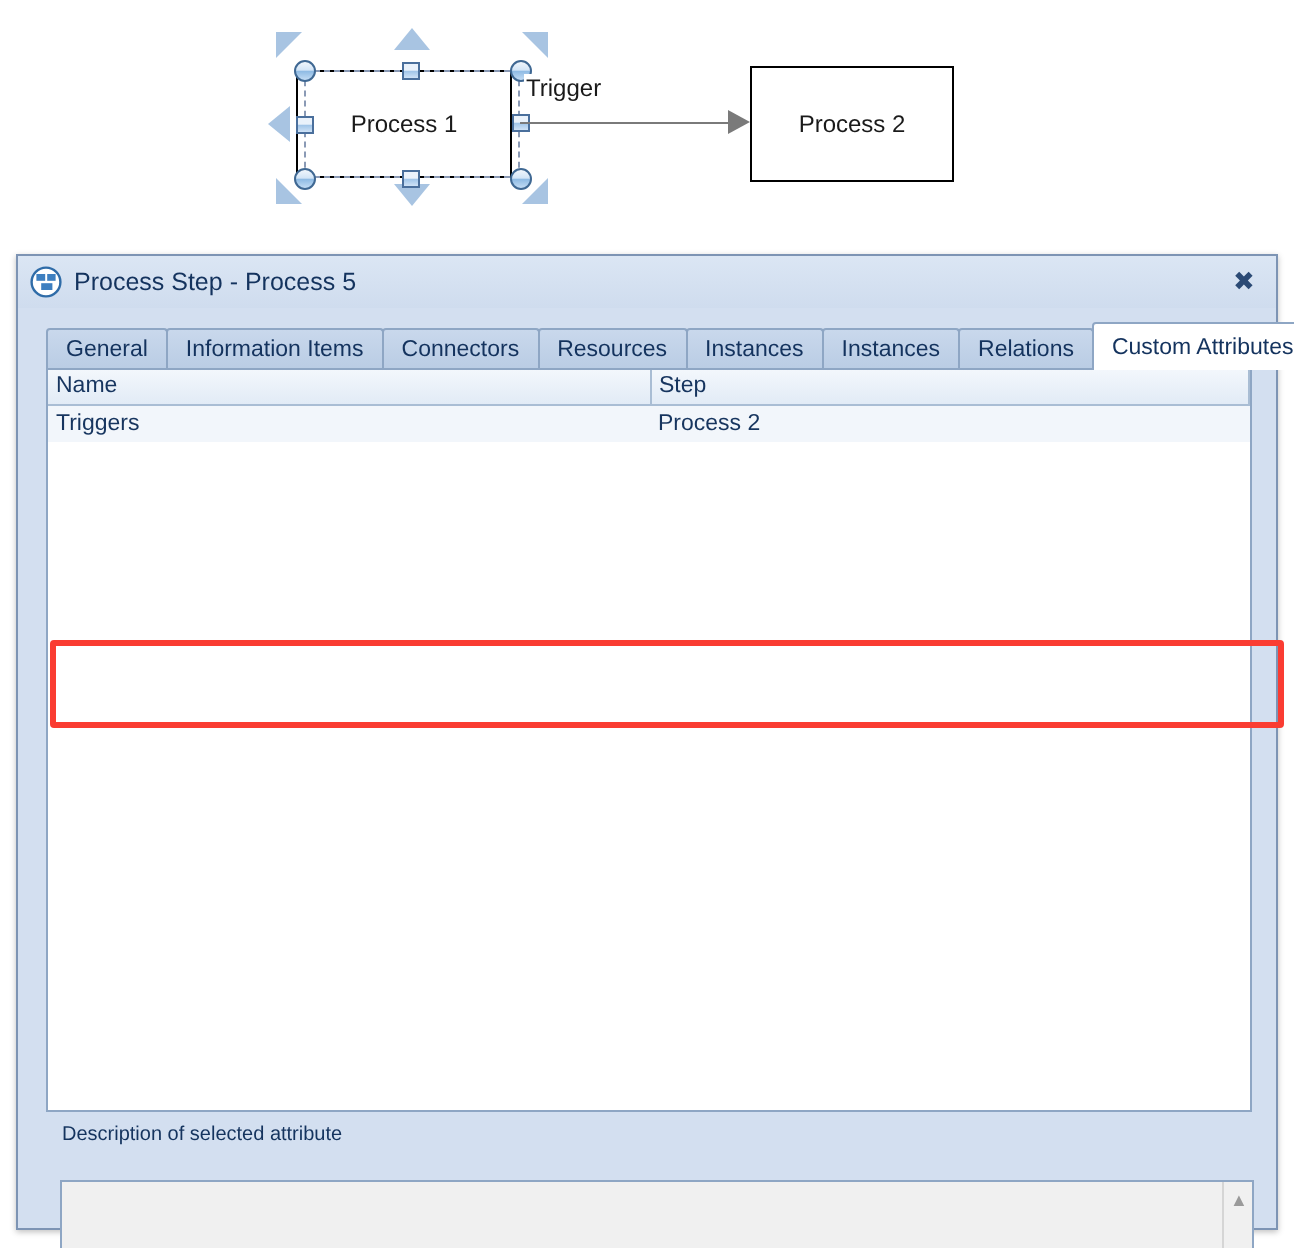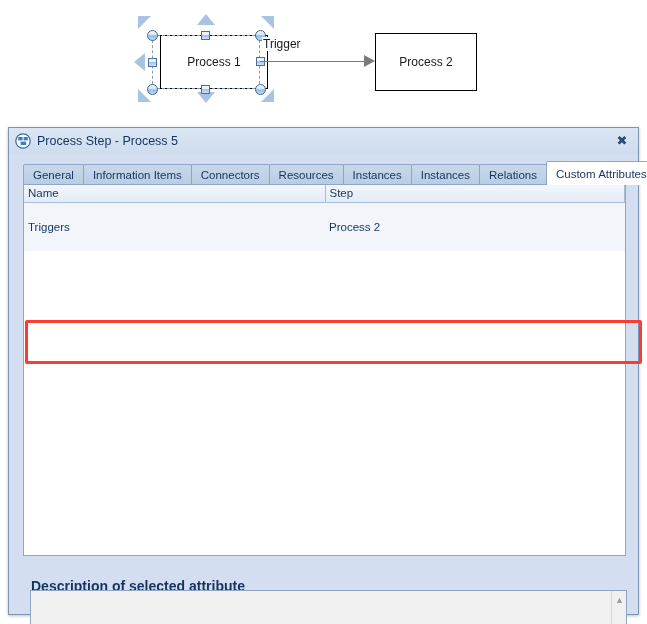--- a/index.html
+++ b/index.html
@@ -21,21 +21,21 @@
   .canvas {
     position: absolute;
     left: 0; top: 0;
     width: 647px; height: 124px;
     background: #ffffff;
   }
 
   
   .shape1 {
     position: absolute;
-    left: 160px; top: 35px;
+    left: 148px; top: 35px;
     width: 108px; height: 54px;
     background: #ffffff;
     border: 1px solid #000000;
     box-sizing: border-box;
     text-decoration: underline;
   }
   .shape1 .lbl {
     position: absolute;
     left: 0; top: 0;
     width: 100%; height: 100%;
@@ -223,21 +223,21 @@
     font-size: 11.5px;
     color: #17355f;
     text-align: left;
     padding: 2px 4px;
     height: 17px;
     box-sizing: border-box;
   }
   .tbl td {
     font-size: 11.5px;
     color: #17355f;
-    padding: 18px 4px;
+    padding: 3px 4px;
     height: 18px;
     background: #f2f6fb;
     box-sizing: border-box;
   }
   .col-name { width: 301px; margin-top: 45px; }
 
   
   .redbox {
     position: absolute;
     left: 16px; top: 192px;
@@ -246,24 +246,23 @@
     border: 3px solid #fa3c32;
     border-radius: 2px;
     box-sizing: border-box;
     z-index: 9;
     pointer-events: none;
   }
 
   
   .desc-label {
     position: absolute;
-    left: 22px; top: 450px;
-    font-size: 14px;
+    left: 22px; top: 434px;
+    font-size: 10px;
     color: #14335e;
-    font-weight: bold;
   }
   .desc-box {
     position: absolute;
     left: 21px; top: 462px;
     width: 597px; height: 73px;
     background: #f0f0f0;
     border: 1px solid #8ea6c4;
     box-sizing: border-box;
   }
   .desc-sb {

